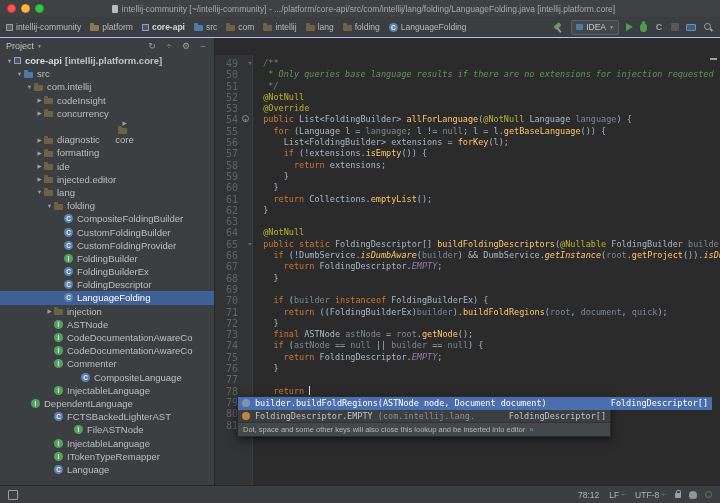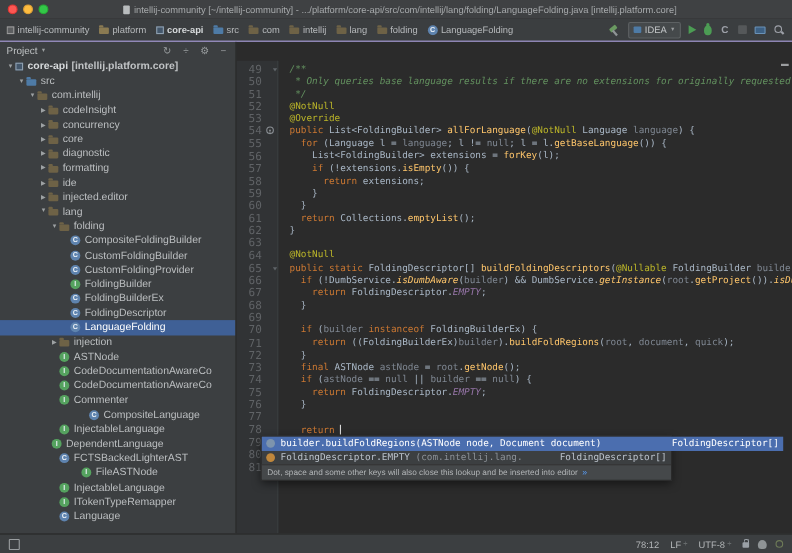--- a/index.html
+++ b/index.html
@@ -216,21 +216,21 @@
       <div class="trow" style="padding-left: 35px;">
         <span class="exp closed"></span>
         <span class="icn folder c-pkg"></span>
         <span>codeInsight</span>
       </div>
       <div class="trow" style="padding-left: 35px;">
         <span class="exp closed"></span>
         <span class="icn folder c-pkg"></span>
         <span>concurrency</span>
       </div>
-      <div class="trow" style="padding-left: 35px;">
+      <div class="trow" style="padding-left: 35px; flex-direction: column;">
         <span class="exp closed"></span>
         <span class="icn folder c-pkg"></span>
         <span>core</span>
       </div>
       <div class="trow" style="padding-left: 35px;">
         <span class="exp closed"></span>
         <span class="icn folder c-pkg"></span>
         <span>diagnostic</span>
       </div>
       <div class="trow" style="padding-left: 35px;">
@@ -321,21 +321,21 @@
       <div class="trow" style="padding-left: 45px; margin-left: 27px;">
         <span class="exp"></span>
         <span class="icn circle cls"></span>
         <span>CompositeLanguage</span>
       </div>
       <div class="trow" style="padding-left: 45px;">
         <span class="exp"></span>
         <span class="icn circle itf"></span>
         <span>InjectableLanguage</span>
       </div>
-      <div class="trow" style="padding-left: 38px;">
+      <div class="trow" style="padding-left: 22px;">
         <span class="exp"></span>
         <span class="icn circle itf"></span>
         <span>DependentLanguage</span>
       </div>
       <div class="trow" style="padding-left: 45px;">
         <span class="exp"></span>
         <span class="icn circle cls"></span>
         <span>FCTSBackedLighterAST</span>
       </div>
       <div class="trow" style="padding-left: 65px;">
@@ -359,21 +359,21 @@
         <span>Language</span>
       </div>
     </div>
 </div>
 
 <div class="editor">
   <div class="code-wrap">
     <div class="gutter-bg"></div>
     <div class="code-lines">
         <div class="cline"><span class="lnum">49</span><span class="licon"><span class="foldmk"></span></span><span class="ctext"><span class="tk-c">  /**</span></span></div>
-        <div class="cline"><span class="lnum">50</span><span class="licon"></span><span class="ctext"><span class="tk-c">   * Only queries base language results if there are no extensions for originally requested</span></span></div>
+        <div class="cline"><span class="lnum">50</span><span class="licon"></span><span class="ctext"><span class="tk-c">   * Only queries base language results if there are no extensions for injection requested</span></span></div>
         <div class="cline"><span class="lnum">51</span><span class="licon"></span><span class="ctext"><span class="tk-c">   */</span></span></div>
         <div class="cline"><span class="lnum">52</span><span class="licon"></span><span class="ctext"><span class="tk-a">  @NotNull</span></span></div>
         <div class="cline"><span class="lnum">53</span><span class="licon"></span><span class="ctext"><span class="tk-a">  @Override</span></span></div>
         <div class="cline"><span class="lnum">54</span><span class="licon"><span class="ovr"></span></span><span class="ctext"><span class="tk-k">  public </span><span class="tk-d">List&lt;FoldingBuilder&gt; </span><span class="tk-m">allForLanguage</span><span class="tk-d">(</span><span class="tk-a">@NotNull</span><span class="tk-d"> Language </span><span class="tk-p">language</span><span class="tk-d">) {</span></span></div>
         <div class="cline"><span class="lnum">55</span><span class="licon"></span><span class="ctext"><span class="tk-d">    </span><span class="tk-k">for</span><span class="tk-d"> (Language l = </span><span class="tk-p">language</span><span class="tk-d">; l != </span><span class="tk-p">null</span><span class="tk-d">; l = l.</span><span class="tk-m">getBaseLanguage</span><span class="tk-d">()) {</span></span></div>
         <div class="cline"><span class="lnum">56</span><span class="licon"></span><span class="ctext"><span class="tk-d">      List&lt;FoldingBuilder&gt; extensions = </span><span class="tk-m">forKey</span><span class="tk-d">(l);</span></span></div>
         <div class="cline"><span class="lnum">57</span><span class="licon"></span><span class="ctext"><span class="tk-d">      </span><span class="tk-k">if</span><span class="tk-d"> (!extensions.</span><span class="tk-m">isEmpty</span><span class="tk-d">()) {</span></span></div>
         <div class="cline"><span class="lnum">58</span><span class="licon"></span><span class="ctext"><span class="tk-d">        </span><span class="tk-k">return</span><span class="tk-d"> extensions;</span></span></div>
         <div class="cline"><span class="lnum">59</span><span class="licon"></span><span class="ctext"><span class="tk-d">      }</span></span></div>
         <div class="cline"><span class="lnum">60</span><span class="licon"></span><span class="ctext"><span class="tk-d">    }</span></span></div>

